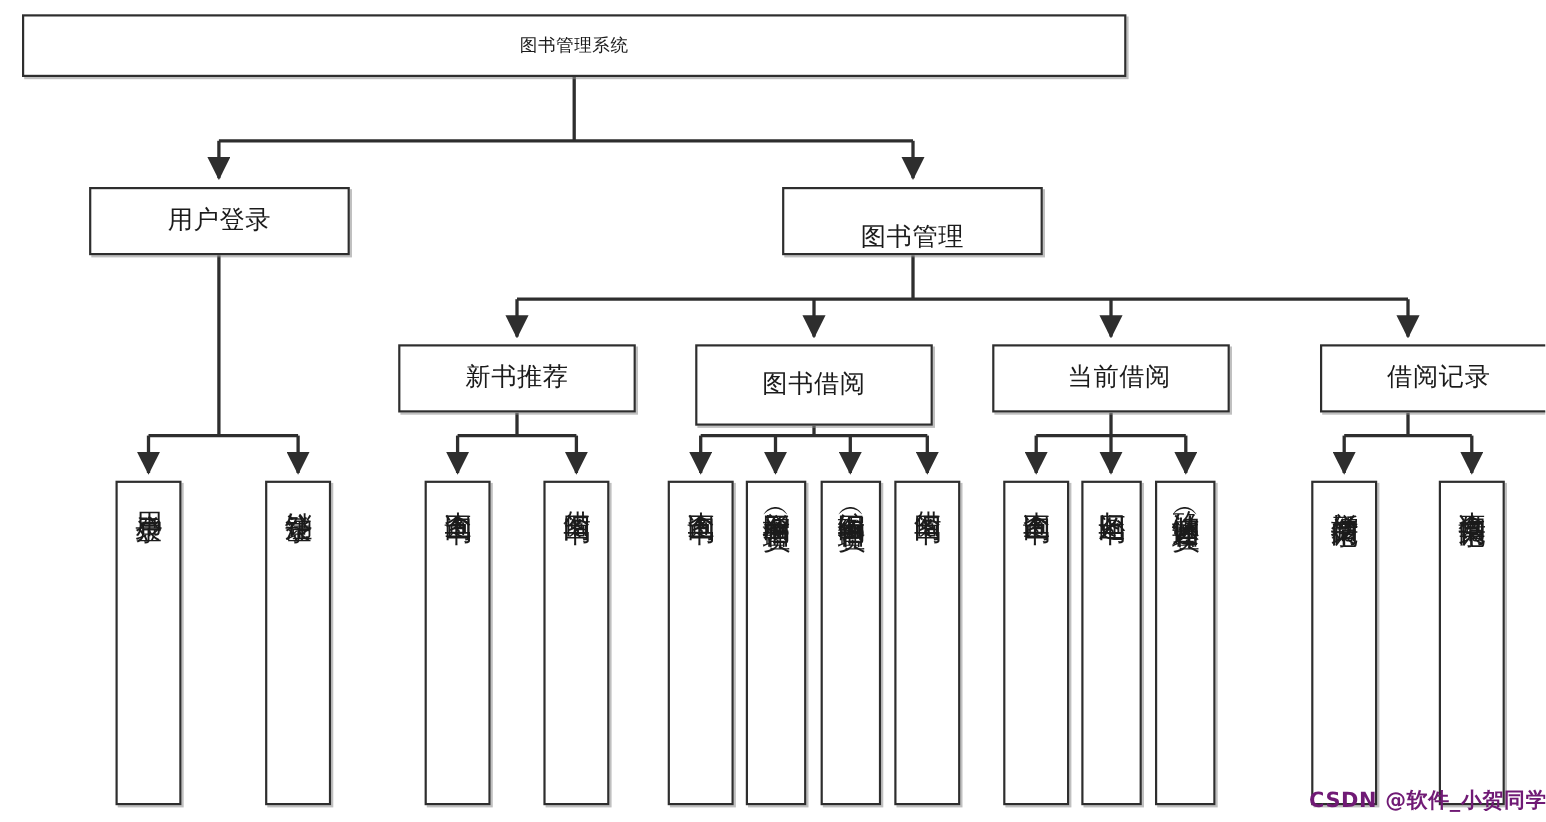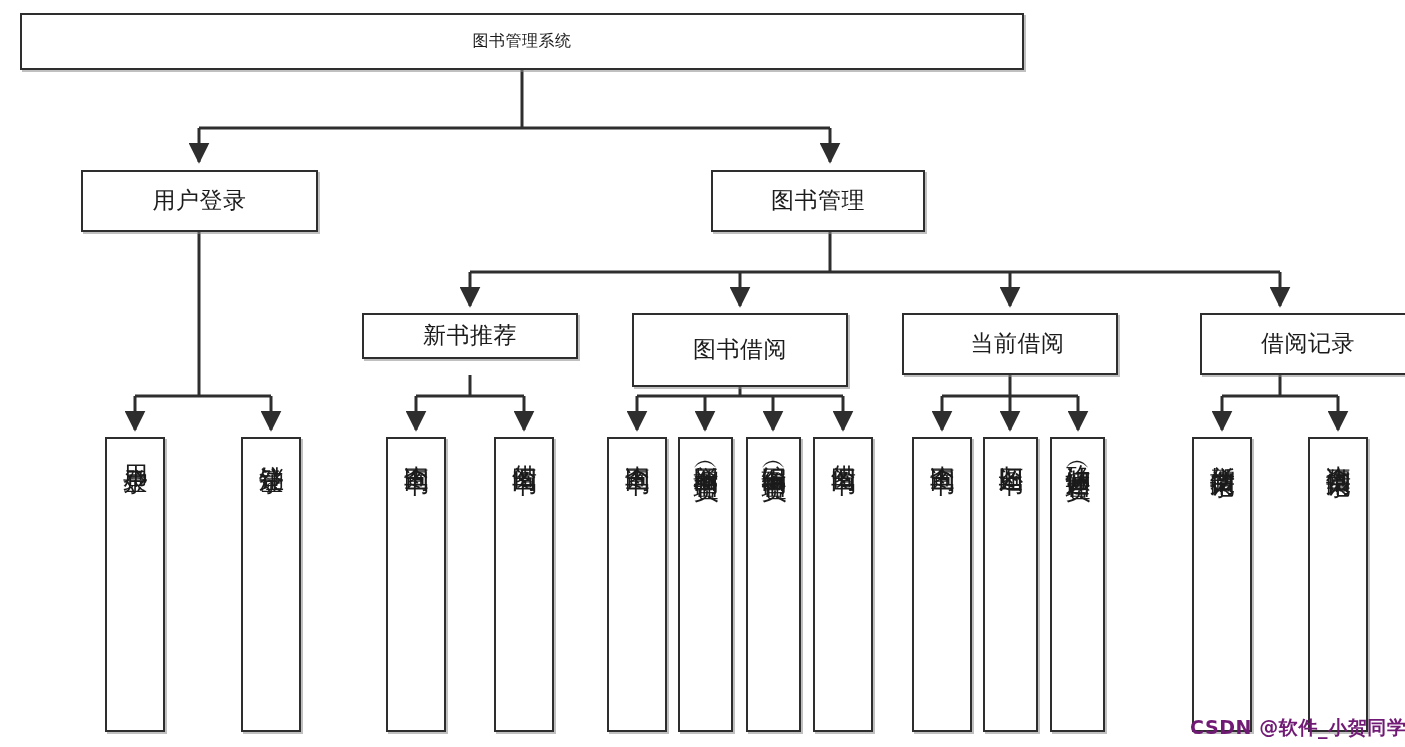--- a/index.html
+++ b/index.html
@@ -132,25 +132,25 @@
     </g>
   </svg>
 
   <div class="node root" style="left:20px; top:13px; width:1004px; height:57px;">
     <span class="label">图书管理系统</span>
   </div>
 
   <div class="node h2" style="left:81px; top:170px; width:237px; height:62px;">
     <span class="label">用户登录</span>
   </div>
-  <div class="node h2" style="left:711px; top:170px; width:214px; height:62px;">
+  <div class="node h2" style="left:711px; top:170px; width:237px; height:62px;align-items:flex-end;">
     <span class="label">图书管理</span>
   </div>
 
-  <div class="node h3" style="left:362px; top:313px; width:216px; height:46px;">
+  <div class="node h3" style="left:362px; top:313px; width:216px; height:62px;">
     <span class="label">新书推荐</span>
   </div>
   <div class="node h3" style="left:632px; top:313px; width:216px; height:74px;">
     <span class="label">图书借阅</span>
   </div>
   <div class="node h3" style="left:902px; top:313px; width:216px; height:62px;padding-left:15px;">
     <span class="label">当前借阅</span>
   </div>
   <div class="node h3" style="left:1172px; top:313px; width:216px; height:62px;margin-left:28px;">
     <span class="label">借阅记录</span>

